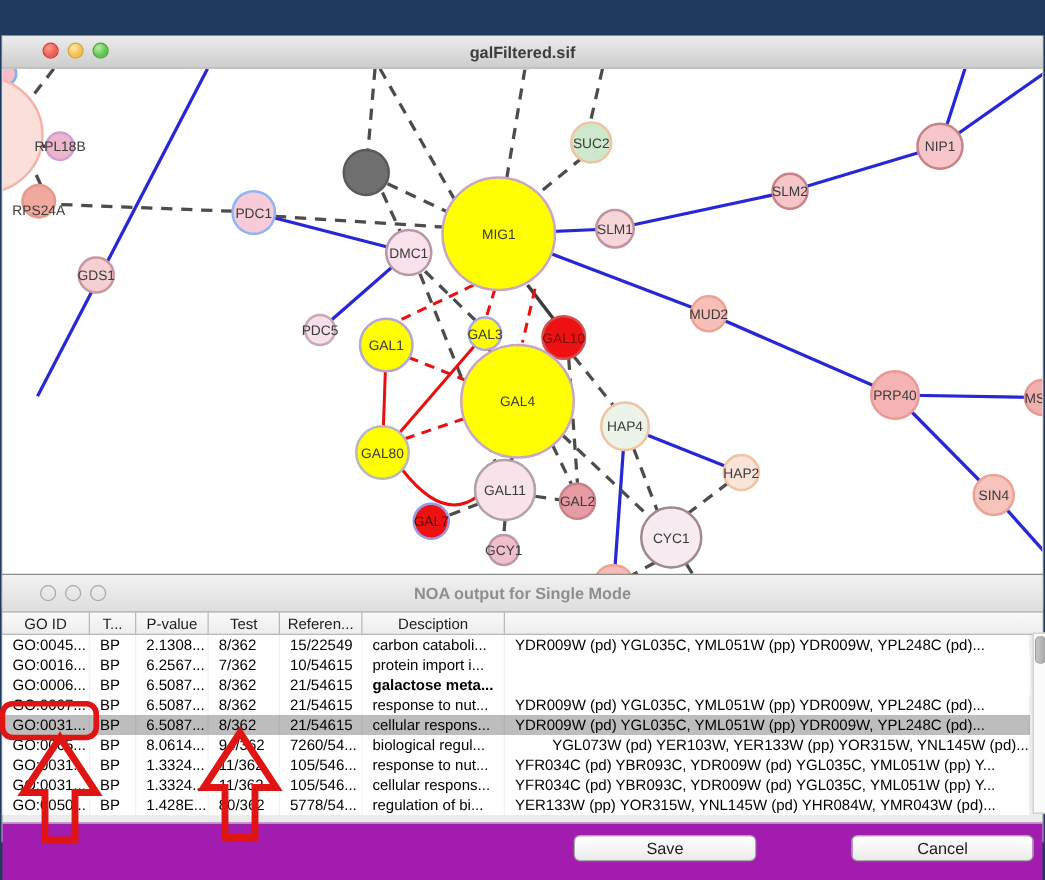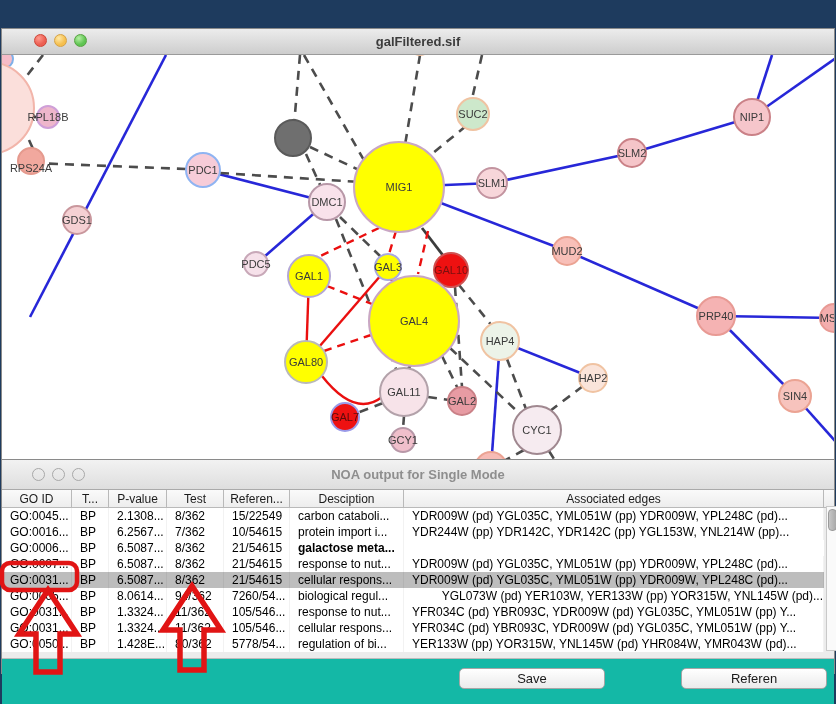--- a/index.html
+++ b/index.html
@@ -52,21 +52,21 @@
     border-right:1px solid rgba(0,0,0,0.05);
   }
   #vscroll{
     position:absolute;left:824px;top:46px;width:11px;height:145px;
     background:#fafafa;border:1px solid #c9c9c9;box-sizing:border-box;
   }
   #vthumb{
     position:absolute;left:1px;top:2px;width:7px;height:20px;border-radius:4px;
     background:linear-gradient(90deg,#c7c7c7,#a9a9a9);border:1px solid #9b9b9b;
   }
-  .btnrow{position:absolute;left:0;top:198px;width:832px;height:46px;background:#14b8a6;border-top:1px solid #bcbcbc;}
+  .btnrow{position:absolute;left:0;top:198px;width:832px;height:46px;background:#a21caf;border-top:1px solid #bcbcbc;}
   .pushbtn{
     position:absolute;top:9px;height:21px;box-sizing:border-box;
     background:linear-gradient(#ffffff,#ebebeb);
     border:1px solid #a6a6a6;border-radius:5px;
     font-size:13px;color:#1a1a1a;text-align:center;line-height:19px;
     box-shadow:0 1px 0 rgba(255,255,255,.7) inset;
   }
   #save-btn{left:457px;width:146px;}
   #cancel-btn{left:679px;width:146px;}
   
@@ -216,40 +216,38 @@
     <div class="title">NOA output for Single Mode</div>
   </div>
 
   <div class="thead" id="thead">
       <div class="hcell" style="width: 70px;">GO ID</div>
       <div class="hcell" style="width: 37px;">T...</div>
       <div class="hcell" style="width: 58px;">P-value</div>
       <div class="hcell" style="width: 57px;">Test</div>
       <div class="hcell" style="width: 66px;">Referen...</div>
       <div class="hcell" style="width: 114px;">Desciption</div>
-      <div class="hcell" style="width: 420px;">Associated edges</div>
     </div>
   <div class="tbody" id="tbody">
       <div class="trow">
         <div class="tcell" style="width: 70px;">GO:0045...</div>
         <div class="tcell" style="width: 37px;">BP</div>
         <div class="tcell" style="width: 58px;">2.1308...</div>
         <div class="tcell" style="width: 57px;">8/362</div>
         <div class="tcell" style="width: 66px;">15/22549</div>
         <div class="tcell" style="width: 114px;">carbon cataboli...</div>
         <div class="tcell" style="width: 420px;">YDR009W (pd) YGL035C, YML051W (pp) YDR009W, YPL248C (pd)...</div>
       </div>
       <div class="trow">
         <div class="tcell" style="width: 70px;">GO:0016...</div>
         <div class="tcell" style="width: 37px;">BP</div>
         <div class="tcell" style="width: 58px;">6.2567...</div>
         <div class="tcell" style="width: 57px;">7/362</div>
         <div class="tcell" style="width: 66px;">10/54615</div>
         <div class="tcell" style="width: 114px;">protein import i...</div>
-        <div class="tcell" style="width: 420px;">YDR244W (pp) YDR142C, YDR142C (pp) YGL153W, YNL214W (pp)...</div>
       </div>
       <div class="trow">
         <div class="tcell" style="width: 70px;">GO:0006...</div>
         <div class="tcell" style="width: 37px;">BP</div>
         <div class="tcell" style="width: 58px;">6.5087...</div>
         <div class="tcell" style="width: 57px;">8/362</div>
         <div class="tcell" style="width: 66px;">21/54615</div>
         <div class="tcell" style="width: 114px; font-weight: bold;">galactose meta...</div>
       </div>
       <div class="trow">
@@ -307,21 +305,21 @@
         <div class="tcell" style="width: 420px;">YER133W (pp) YOR315W, YNL145W (pd) YHR084W, YMR043W (pd)...</div>
       </div>
     </div>
 
   <div id="vscroll">
     <div id="vthumb"></div>
   </div>
 
   <div class="btnrow">
     <div class="pushbtn" id="save-btn">Save</div>
-    <div class="pushbtn" id="cancel-btn">Referen</div>
+    <div class="pushbtn" id="cancel-btn">Cancel</div>
   </div>
 </div>
 
 <svg id="overlay" width="836" height="704">
     <rect x="2" y="563" width="75" height="27" rx="8" fill="none" stroke="#e11414" stroke-width="4.5"></rect>
     <polygon points="48,590 19,634 36,634 36,672 60,672 60,634 77,634" fill="none" stroke="#e11414" stroke-width="5.5" stroke-linejoin="miter"></polygon>
     <polygon points="192,586 163,630 180,630 180,670 204,670 204,630 221,630" fill="none" stroke="#e11414" stroke-width="5.5" stroke-linejoin="miter"></polygon>
   </svg>
 
 </body></html>

